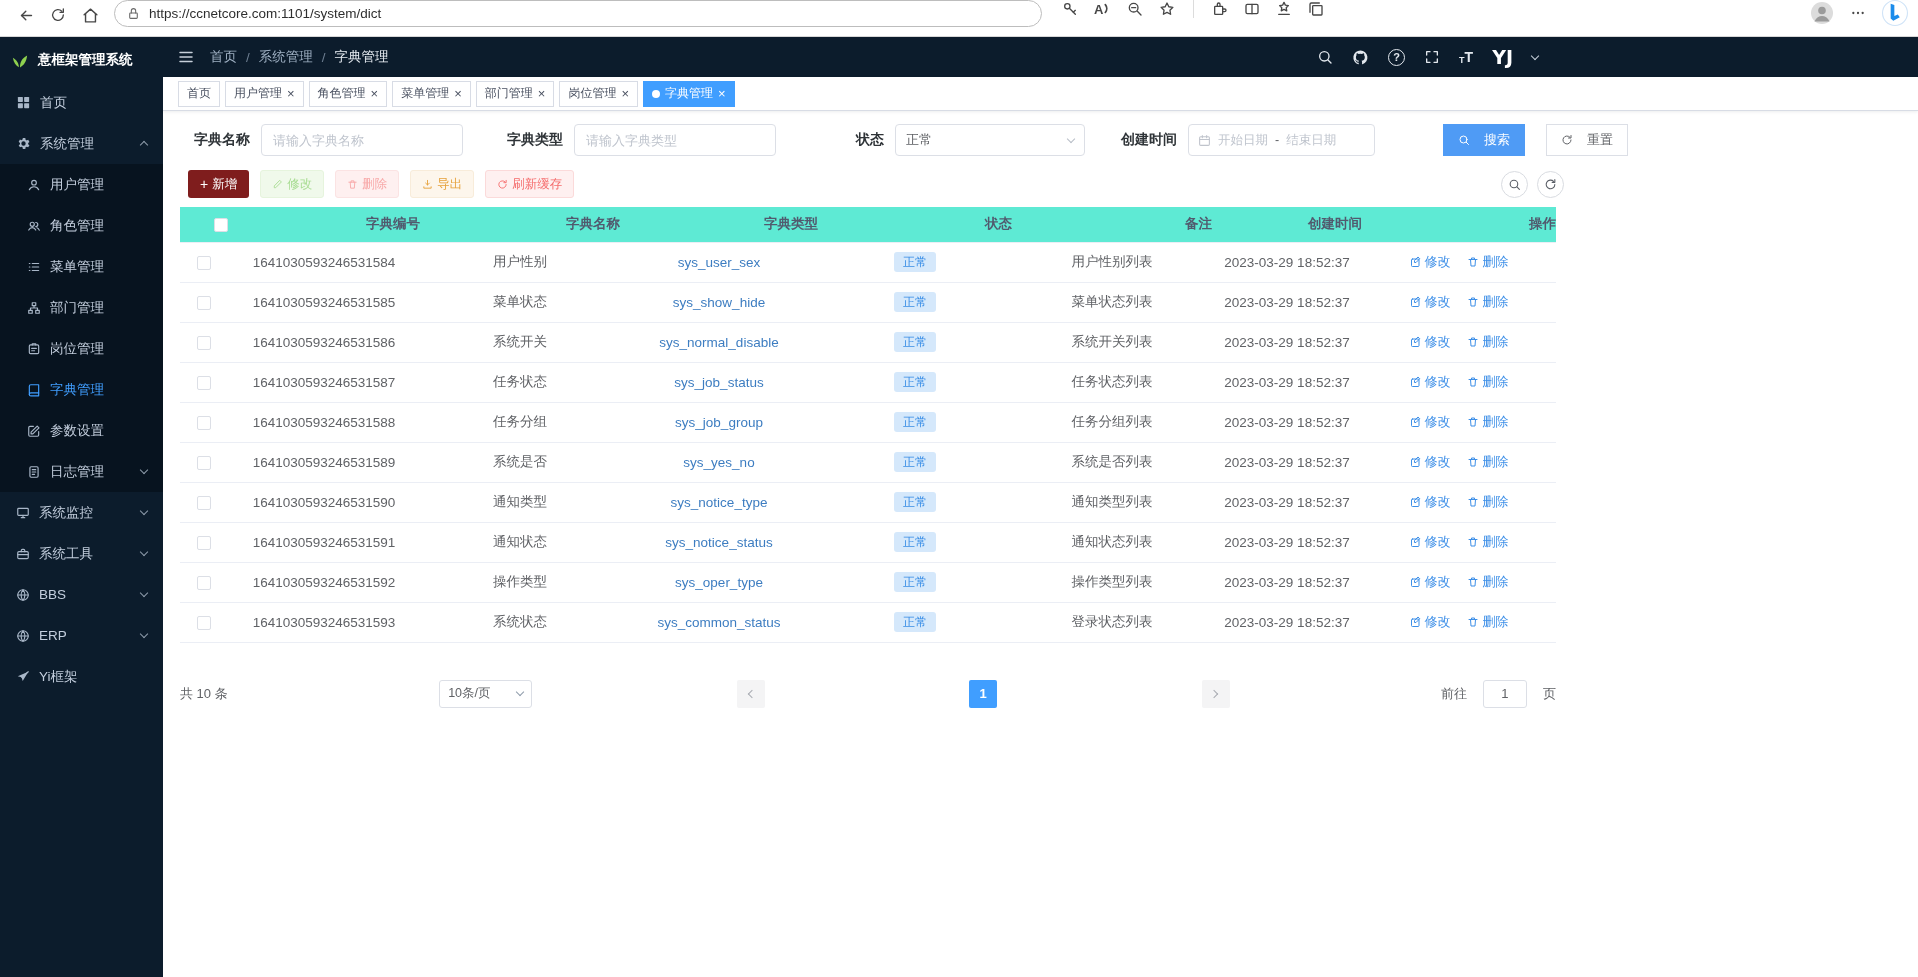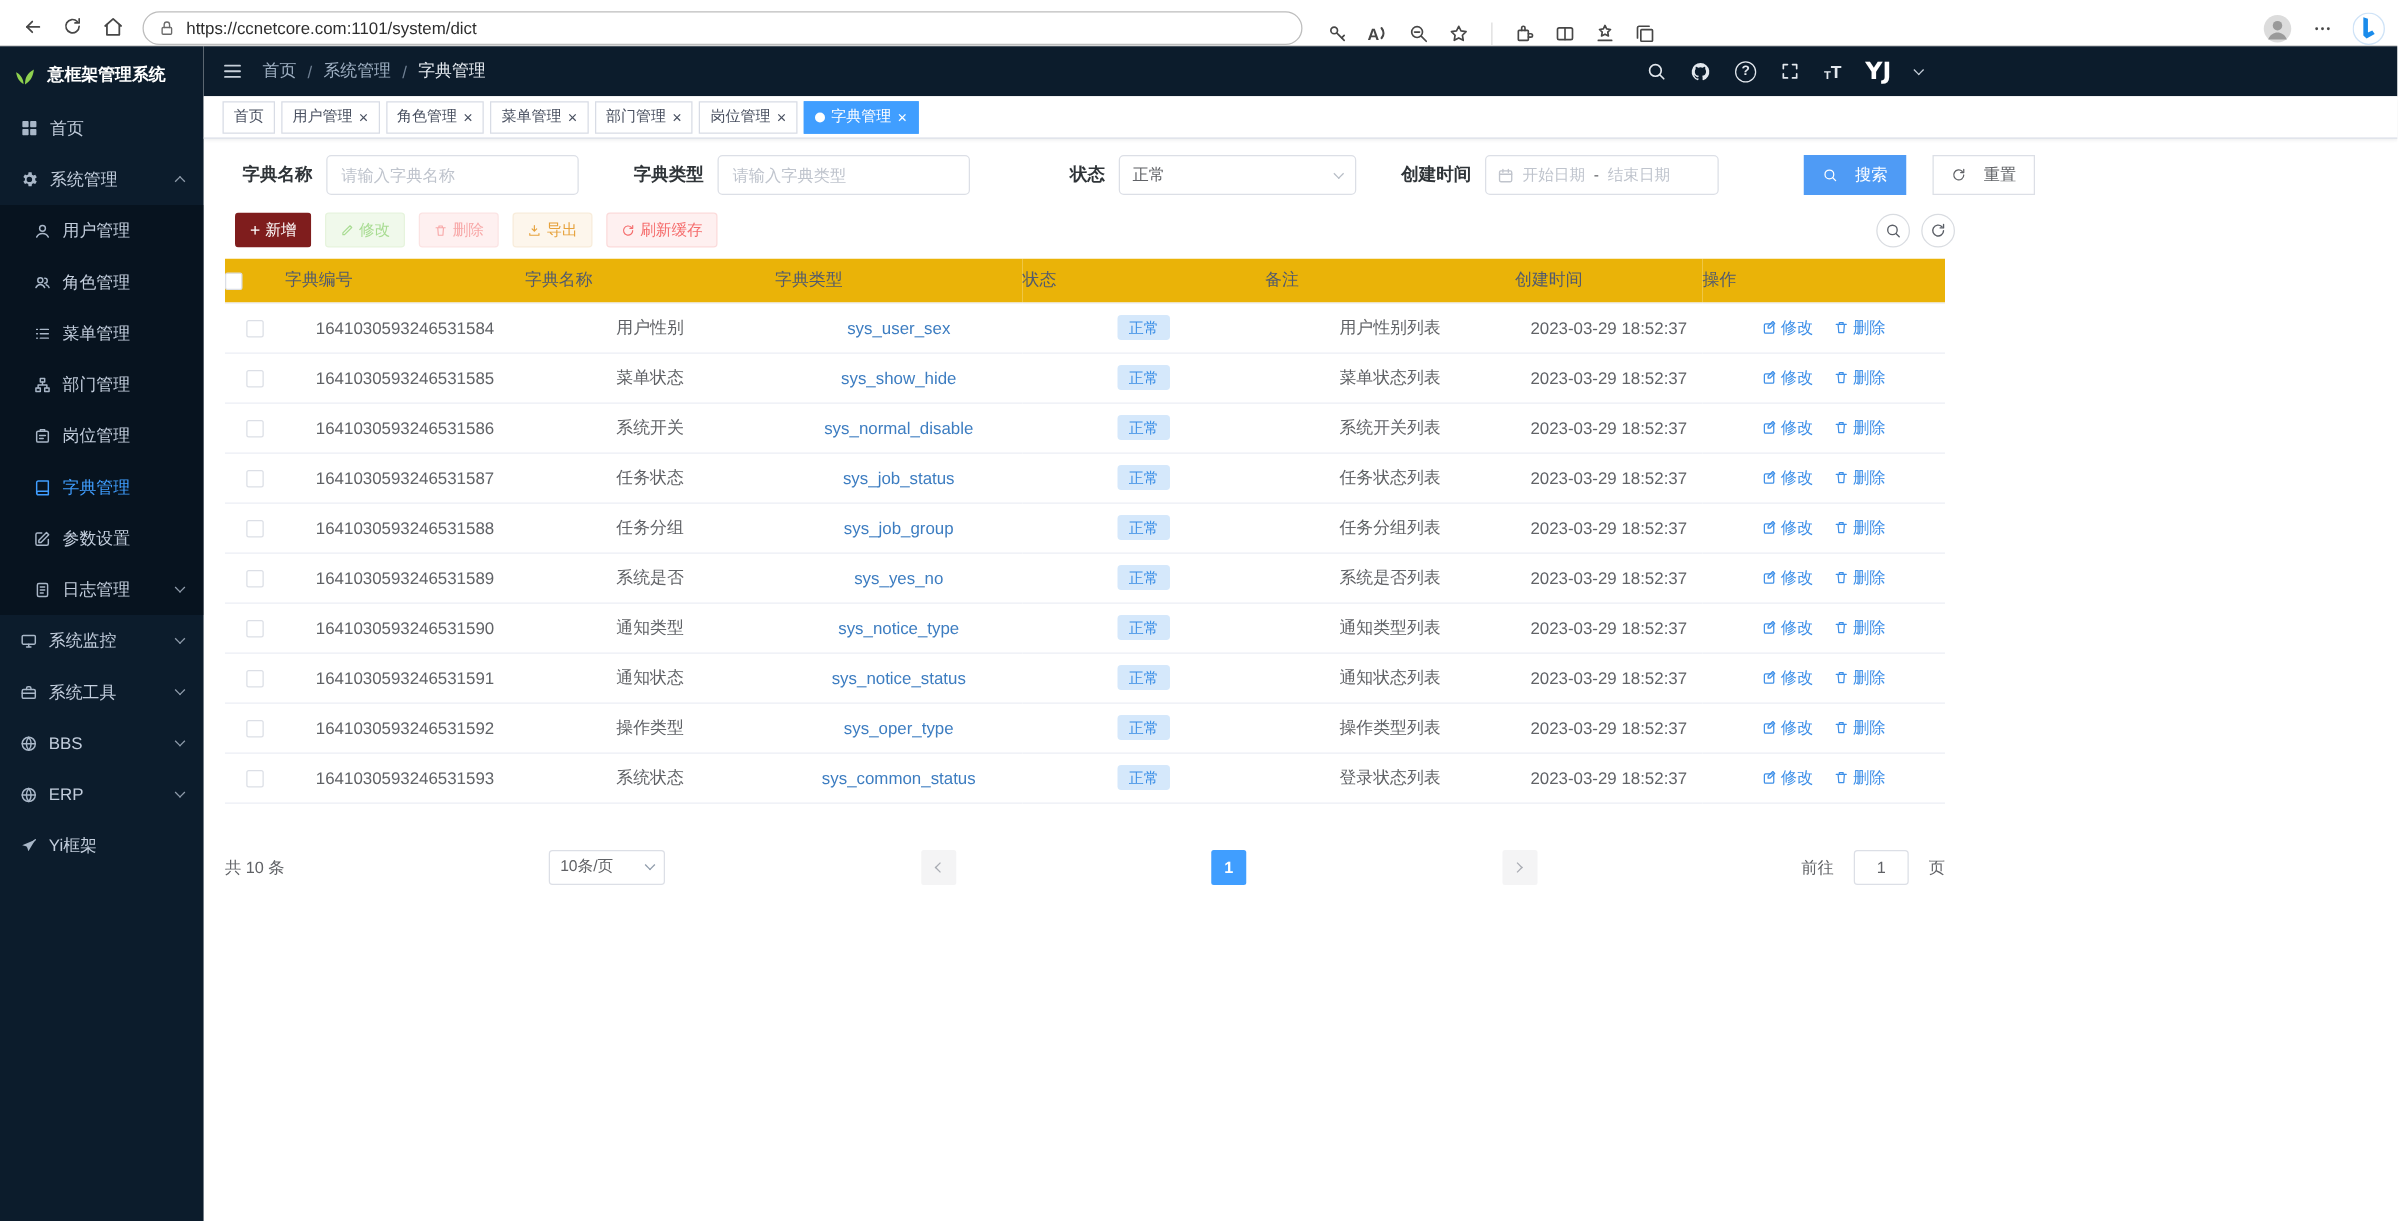--- a/index.html
+++ b/index.html
@@ -2,21 +2,21 @@
 <html><head>
 <meta charset="utf-8">
 <style>
 *{margin:0;padding:0;box-sizing:border-box}
 html,body{width:1918px;height:977px;overflow:hidden;background:#fff;color:#303133;
   font-family:"Liberation Sans","DejaVu Sans",sans-serif;}
 svg{display:block}
 .sv{fill:none;stroke:currentColor;stroke-width:2;stroke-linecap:round;stroke-linejoin:round}
 
 
-.chrome{height:37px;display:flex;align-items:flex-end;background:#fff;border-bottom:1px solid #d7d7d7;padding:0 10px}
+.chrome{height:37px;display:flex;align-items:flex-start;background:#fff;border-bottom:1px solid #d7d7d7;padding:0 10px}
 .cbtn{width:32px;height:30px;display:flex;align-items:center;justify-content:center;color:#474747;border-radius:4px;flex:none;cursor:pointer}
 .urlbar{flex:none;width:928px;height:27px;margin:0 8px;border:1px solid #bdbdbd;border-radius:14px;display:flex;align-items:center;padding:0 12px;gap:9px;cursor:text}
 .urlbar .site-ic{color:#6a6a6a}
 .url{font-size:13.5px;color:#2e2e2e;white-space:nowrap}
 .cicons{display:flex;align-items:center;gap:16px;margin-left:12px;color:#474747}
 .cdivider{width:1px;height:18px;background:#dcdcdc;margin:0 2px}
 .cspacer{flex:1}
 .ra{display:flex;align-items:flex-start;gap:1px;cursor:pointer}
 .ra::before{content:"A";font-size:13px;font-weight:700}
 .qmark{width:17px;height:17px;border:1.6px solid currentColor;border-radius:50%;font-size:11px;font-weight:700;display:flex;align-items:center;justify-content:center;cursor:pointer}
@@ -78,21 +78,21 @@
 .tbtn-add::before{content:"+";font-size:14px;line-height:1}
 .tbtn-edit{background:#f0f9eb;color:#a8dc92;border-color:#e6f4dd;cursor:not-allowed}
 .tbtn-del{background:#fef0f0;color:#f8a8a8;border-color:#fbe3e3;cursor:not-allowed}
 .tbtn-export{background:#fdf6ec;color:#e6a23c;border-color:#f8ecda}
 .tbtn-cache{background:#fef0f0;color:#f56c6c;border-color:#fbdada}
 .tool-right{margin-left:auto;display:flex;gap:9px}
 .circle-btn{width:27px;height:27px;border-radius:50%;border:1px solid #d9dce1;display:flex;align-items:center;justify-content:center;color:#5a5e66;background:#fff;cursor:pointer}
 
 
 .dict-table{width:1376px;border-collapse:collapse;table-layout:fixed}
-.dict-table th{height:35px;background:#eab308;color:#515a6e;font-weight:400;font-size:13.5px;border-bottom:1px solid #ebeef5;text-align:left}
+.dict-table th{height:35px;background:#5eead4;color:#515a6e;font-weight:700;font-size:13.5px;border-bottom:1px solid #ebeef5;text-align:right}
 .dict-table td{height:40px;font-size:13.5px;color:#606266;border-bottom:1px solid #ebeef5;text-align:center;white-space:nowrap}
 .cb{display:inline-block;width:14px;height:14px;border:1px solid #dcdfe6;border-radius:2px;background:#fff;vertical-align:middle;cursor:pointer}
 .type-link{color:#3d7dc1;cursor:pointer;text-decoration:none}
 .badge{display:inline-block;padding:4px 9px;background:#d5e8fb;color:#3a8ee6;font-size:12px;border-radius:3px;line-height:1}
 .op-link{color:#3d8fe8;display:inline-flex;align-items:center;gap:3px;cursor:pointer;font-size:13px;text-decoration:none}
 .op-link + .op-link{margin-left:13px}
 
 
 .pagination{width:1376px;display:flex;align-items:center;justify-content:space-between;gap:9px;margin-top:37px;font-size:13px;color:#606266}
 .pg-total{margin-right:7px}

